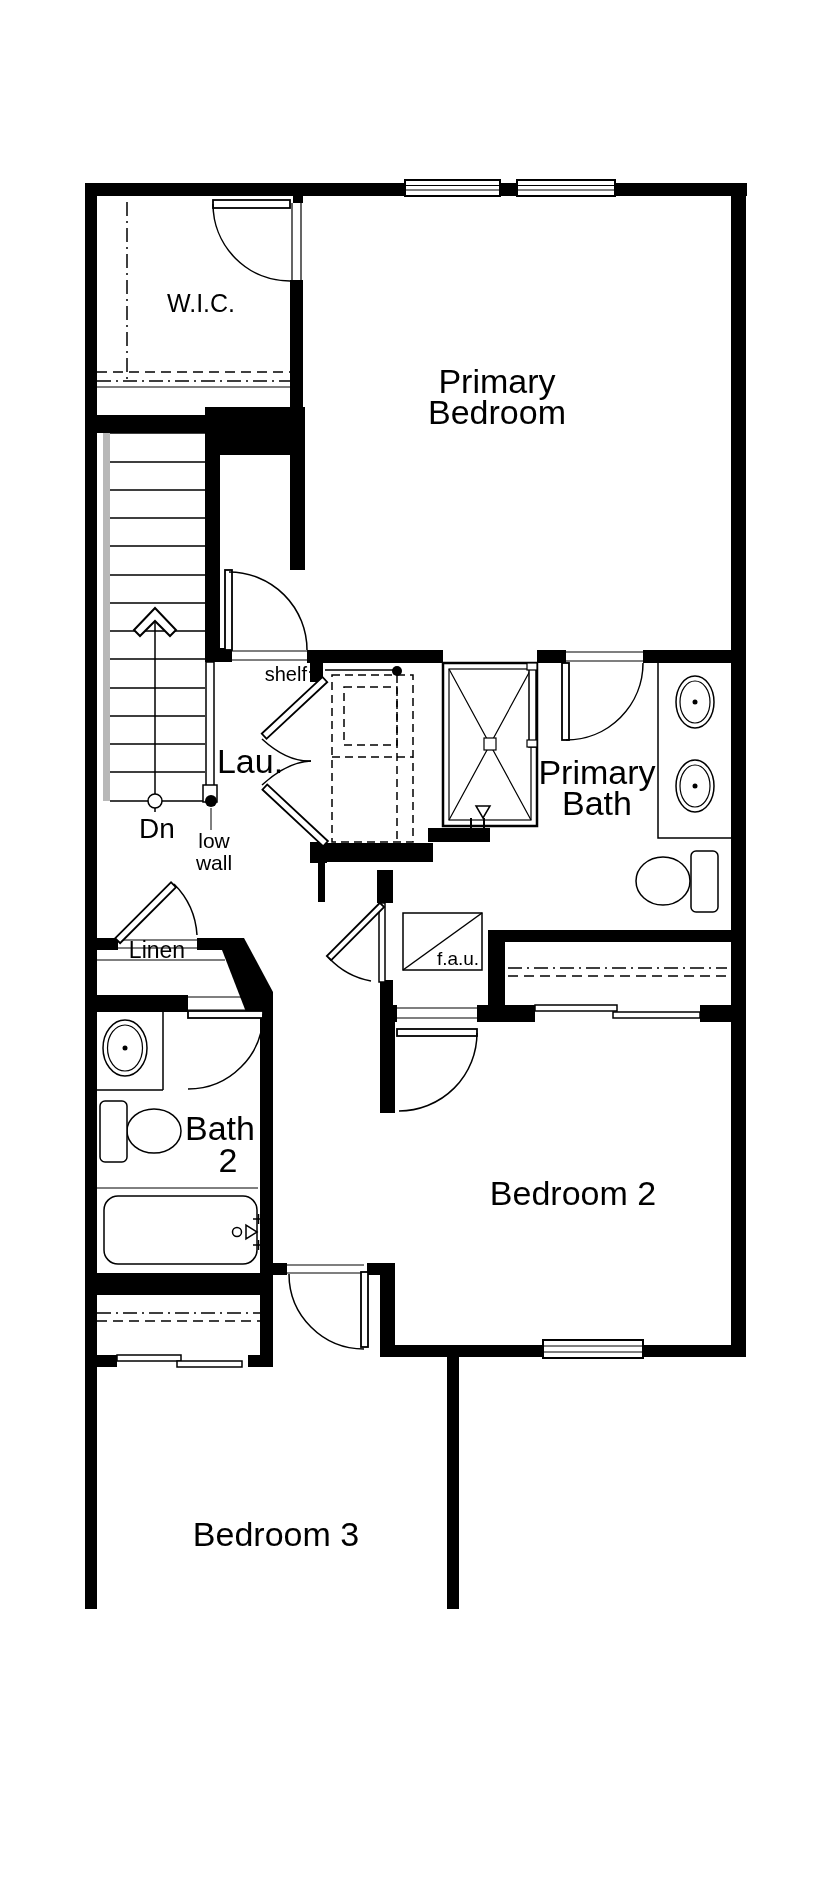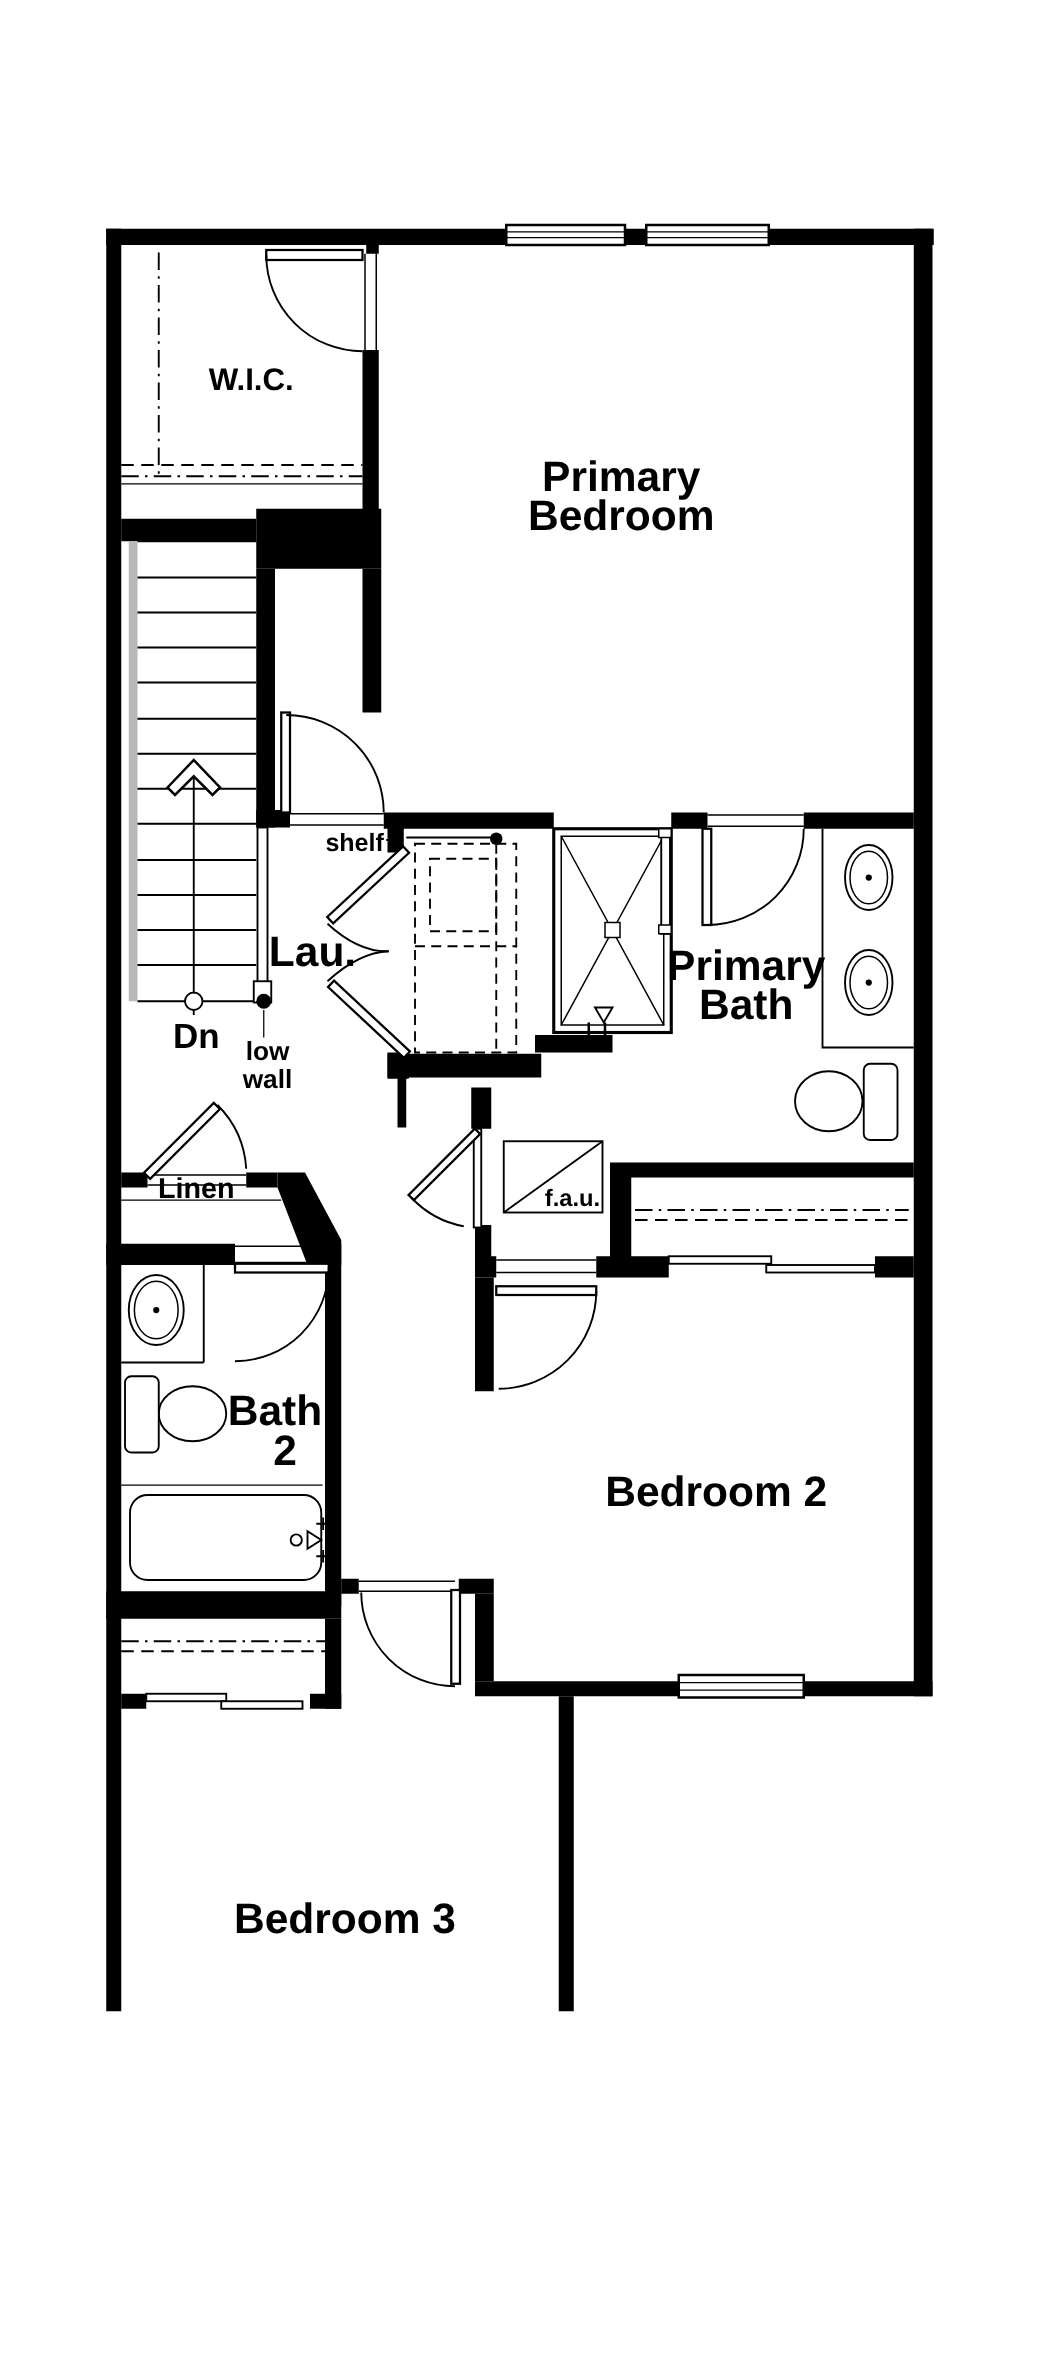--- a/index.html
+++ b/index.html
@@ -1,17 +1,17 @@
 <!DOCTYPE html>
 <html style="--wall: #000000; --bg: #ffffff; --stair: #b8b8b8;"><head>
 <meta charset="utf-8">
 <style>
   :root { --wall:#000000; --bg:#ffffff; --stair:#b8b8b8; }
   html,body { margin:0; padding:0; background:var(--bg); }
-  .page { width:840px; height:1609px; position:relative; background:var(--bg);font-weight:bold; }
+  .page { width:840px; height:1609px; position:relative; background:var(--bg); }
   .wall { fill:var(--wall); }
   .ln { stroke:var(--wall); fill:none; }
   .lw { fill:var(--bg); stroke:var(--wall); }
   .solid { fill:var(--wall); stroke:none; }
   .gray { fill:var(--stair); }
   .txt { fill:var(--wall); font-family:"Liberation Sans", sans-serif; }
   .t34 { font-size:34px; }
   .t28 { font-size:28px; }
   .t25 { font-size:25px; }
   .t23 { font-size:23px; }

